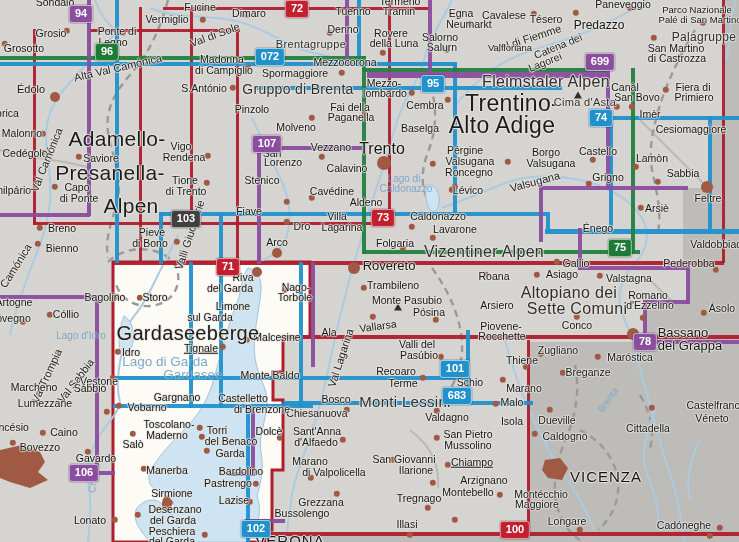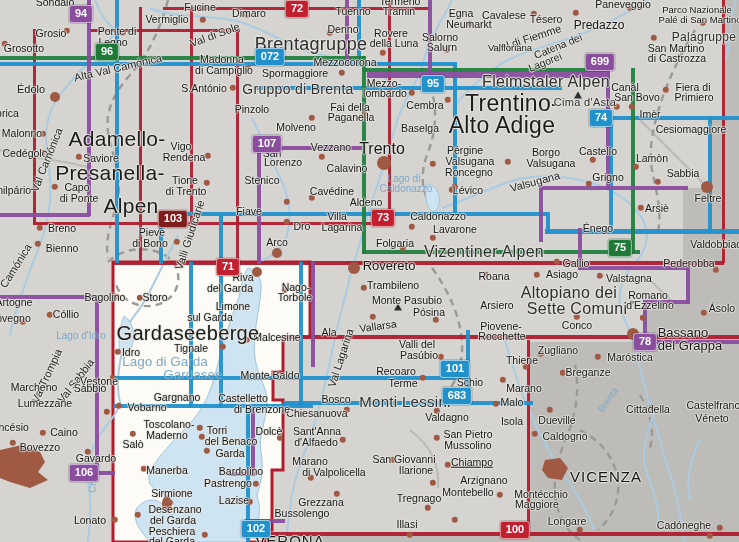--- a/index.html
+++ b/index.html
@@ -281,21 +281,21 @@
       <div class="lbl V" style="left: 118px; top: 68px; font-size: 11px; transform: translate(-50%, -50%) rotate(-13deg);">Alta Val Camónica</div>
       <div class="lbl " style="left: 204px; top: 88px;">S.António</div>
       <div class="lbl " style="left: 252px; top: 109px;">Pinzolo</div>
       <div class="lbl " style="left: 31px; top: 89px; font-size: 11px;">Édolo</div>
       <div class="lbl " style="left: 4px; top: 113px;">Áprica</div>
       <div class="lbl " style="left: 343px; top: 29px;">Denno</div>
       <div class="lbl " style="left: 391px; top: 33px;">Rovere</div>
       <div class="lbl " style="left: 394px; top: 43px;">della Luna</div>
       <div class="lbl " style="left: 440px; top: 37px;">Salorno</div>
       <div class="lbl " style="left: 442px; top: 47px;">Salurn</div>
-      <div class="lbl R" style="left: 311px; top: 44px; font-size: 18px;">Brentagruppe</div>
+      <div class="lbl R" style="left: 311px; top: 44px; font-size: 11px;">Brentagruppe</div>
       <div class="lbl " style="left: 345px; top: 62px;">Mezzocorona</div>
       <div class="lbl " style="left: 295px; top: 73px;">Spormaggiore</div>
       <div class="lbl R" style="left: 298px; top: 89px; font-size: 14px;">Gruppo di Brenta</div>
       <div class="lbl " style="left: 384px; top: 83px;">Mezzo-</div>
       <div class="lbl " style="left: 385px; top: 93px;">lombardo</div>
       <div class="lbl " style="left: 425px; top: 105px;">Cembra</div>
       <div class="lbl " style="left: 350px; top: 107px;">Fai della</div>
       <div class="lbl " style="left: 351px; top: 117px;">Paganella</div>
       <div class="lbl " style="left: 296px; top: 127px;">Molveno</div>
       <div class="lbl R2" style="left: 512px; top: 103px; font-size: 23px;">Trentino-</div>
@@ -378,21 +378,21 @@
       <div class="lbl T" style="left: 690px; top: 345px; font-size: 13px;">del Grappa</div>
       <div class="lbl " style="left: 558px; top: 350px;">Zugliano</div>
       <div class="lbl " style="left: 630px; top: 357px;">Maróstica</div>
       <div class="lbl " style="left: 522px; top: 360px;">Thiene</div>
       <div class="lbl " style="left: 588px; top: 372px;">Breganze</div>
       <div class="lbl " style="left: 524px; top: 388px;">Marano</div>
       <div class="lbl " style="left: 512px; top: 402px;">Malo</div>
       <div class="lbl " style="left: 512px; top: 421px;">Isola</div>
       <div class="lbl " style="left: 557px; top: 420px;">Dueville</div>
       <div class="lbl " style="left: 565px; top: 436px;">Caldogno</div>
-      <div class="lbl " style="left: 648px; top: 409px;">Cittadella</div>
+      <div class="lbl " style="left: 648px; top: 428px;">Cittadella</div>
       <div class="lbl " style="left: 716px; top: 405px;">Castelfranco</div>
       <div class="lbl " style="left: 712px; top: 418px;">Véneto</div>
       <div class="lbl C" style="left: 606px; top: 476px; font-size: 15px;">VICENZA</div>
       <div class="lbl " style="left: 541px; top: 494px;">Montécchio</div>
       <div class="lbl " style="left: 537px; top: 504px;">Maggiore</div>
       <div class="lbl " style="left: 567px; top: 521px;">Longare</div>
       <div class="lbl " style="left: 684px; top: 525px;">Cadóneghe</div>
       <div class="lbl " style="left: 494px; top: 276px;">Roana</div>
       <div class="lbl " style="left: 497px; top: 305px;">Arsiero</div>
       <div class="lbl " style="left: 501px; top: 326px;">Piovene-</div>
@@ -413,21 +413,21 @@
       <div class="lbl " style="left: 317px; top: 413px;">Chiesanuova</div>
       <div class="lbl " style="left: 296px; top: 287px;">Nago-</div>
       <div class="lbl " style="left: 295px; top: 297px;">Torbole</div>
       <div class="lbl " style="left: 277px; top: 337px;">Malcesine</div>
       <div class="lbl " style="left: 270px; top: 375px;">Monte Baldo</div>
       <div class="lbl " style="left: 243px; top: 277px;">Riva</div>
       <div class="lbl " style="left: 230px; top: 288px;">del Garda</div>
       <div class="lbl " style="left: 217px; top: 306px; padding-left: 32px;">Limone</div>
       <div class="lbl " style="left: 210px; top: 317px;">sul Garda</div>
       <div class="lbl R2" style="left: 188px; top: 333px; font-size: 20px;">Gardaseeberge</div>
-      <div class="lbl " style="left: 191px; top: 348px;">Tignale</div>
+      <div class="lbl " style="left: 201px; top: 348px; text-decoration: underline;">Tignale</div>
       <div class="lbl " style="left: 131px; top: 352px;">Idro</div>
       <div class="lbl W" style="left: 165px; top: 362px; font-size: 13.5px;">Lago di Garda</div>
       <div class="lbl W" style="left: 193px; top: 375px; font-size: 13.5px;">Gardasee</div>
       <div class="lbl " style="left: 177px; top: 397px;">Gargnano</div>
       <div class="lbl " style="left: 243px; top: 398px;">Castelletto</div>
       <div class="lbl " style="left: 262px; top: 409px;">di Brenzone</div>
       <div class="lbl " style="left: 105px; top: 297px;">Bagolino</div>
       <div class="lbl " style="left: 155px; top: 297px;">Storo</div>
       <div class="lbl " style="left: 14px; top: 302px;">Artogne</div>
       <div class="lbl " style="left: 66px; top: 314px;">Cóllio</div>
@@ -482,21 +482,21 @@
       <div class="lbl W" style="left: 608px; top: 400px; font-size: 9.5px; transform: translate(-50%, -50%) rotate(-55deg);">Brenta</div>
       <div class="badge" style="left: 81px; top: 14px; background: rgb(139, 77, 158);">94</div>
       <div class="badge" style="left: 107px; top: 52px; background: rgb(31, 122, 56);">96</div>
       <div class="badge" style="left: 297px; top: 9px; background: rgb(195, 32, 47);">72</div>
       <div class="badge" style="left: 270px; top: 57px; background: rgb(33, 145, 204);">072</div>
       <div class="badge" style="left: 433px; top: 84px; background: rgb(33, 145, 204);">95</div>
       <div class="badge" style="left: 600px; top: 62px; background: rgb(139, 77, 158);">699</div>
       <div class="badge" style="left: 601px; top: 118px; background: rgb(33, 145, 204);">74</div>
       <div class="badge" style="left: 267px; top: 144px; background: rgb(139, 77, 158);">107</div>
       <div class="badge" style="left: 383px; top: 218px; background: rgb(195, 32, 47);">73</div>
-      <div class="badge" style="left: 173px; top: 219px; background: #7f1d1d;">103</div>
+      <div class="badge" style="left: 186px; top: 219px; background: #404040;">103</div>
       <div class="badge" style="left: 228px; top: 267px; background: rgb(195, 32, 47);">71</div>
       <div class="badge" style="left: 620px; top: 248px; background: rgb(31, 122, 56);">75</div>
       <div class="badge" style="left: 455px; top: 369px; background: rgb(33, 145, 204);">101</div>
       <div class="badge" style="left: 457px; top: 396px; background: rgb(33, 145, 204);">683</div>
       <div class="badge" style="left: 645px; top: 342px; background: rgb(139, 77, 158);">78</div>
       <div class="badge" style="left: 84px; top: 473px; background: rgb(139, 77, 158);">106</div>
       <div class="badge" style="left: 256px; top: 529px; background: rgb(33, 145, 204);">102</div>
       <div class="badge" style="left: 515px; top: 530px; background: rgb(195, 32, 47);">100</div>
     </div>
 </div>

